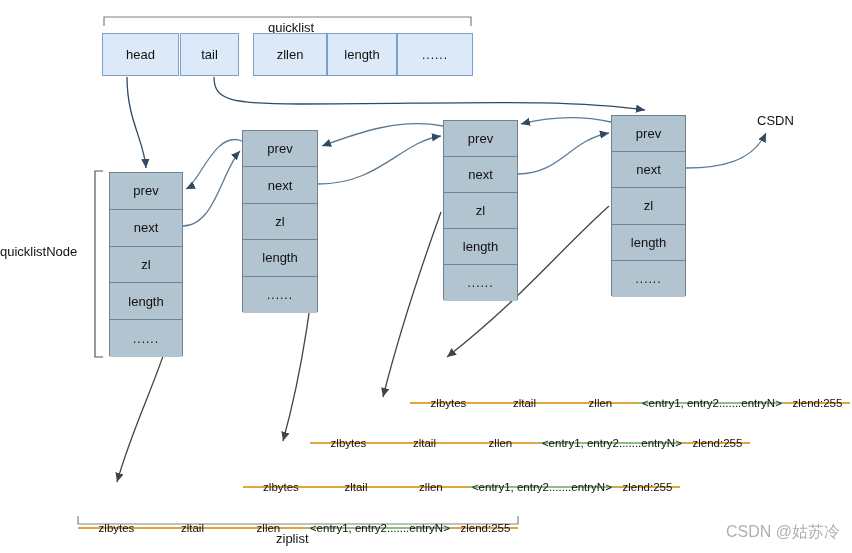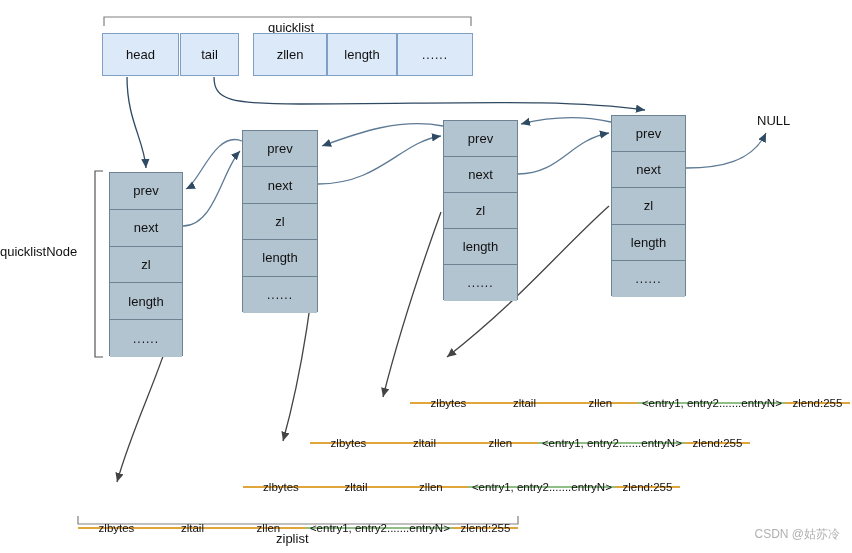--- a/index.html
+++ b/index.html
@@ -16,21 +16,21 @@
         display:flex;align-items:center;justify-content:center;
         font-size:13px;color:#101010;}
   .cell.last{border-bottom:none;}
   .zrow{position:absolute;height:27px;box-sizing:border-box;display:flex;}
   .zcell{box-sizing:border-box;background:#fce2c4;border:1px solid #e0a63c;
          border-right:none;display:flex;align-items:center;justify-content:center;
          font-size:11.5px;color:#111;margin-top:41px;}
   .zcell.green{background:#d4e8d0;border-color:#8fbf85;}
   .zcell.endcap{border-right:1px solid #e0a63c;}
   .dots{letter-spacing:1px;font-size:12px;}
-  .watermark{position:absolute;right:12px;bottom:10px;font-size:12px;color:#b0b0b0;}
+  .watermark{position:absolute;right:12px;bottom:10px;font-size:16px;color:#b0b0b0;}
   svg{position:absolute;left:0;top:0;pointer-events:none;}
 </style>
 </head>
 <body>
 
 <div id="diagram">
 
   <svg width="852" height="553">
     <defs>
       <marker id="arw" markerWidth="9" markerHeight="9" refX="7" refY="3.2" orient="auto" markerUnits="strokeWidth">
@@ -70,21 +70,21 @@
     <path d="M441,212 C420,270 400,330 383,397" fill="none" stroke="#444" stroke-width="1.3" marker-end="url(#arwg)"></path>
 
     <path d="M316,214 C318,280 300,380 283,441" fill="none" stroke="#444" stroke-width="1.3" marker-end="url(#arwg)"></path>
 
     <path d="M181,258 C186,330 140,400 117,482" fill="none" stroke="#444" stroke-width="1.3" marker-end="url(#arwg)"></path>
   </svg>
 
   <div class="lbl" style="left:268px;top:20px;">quicklist</div>
   <div class="lbl" style="left:0;top:244px;">quicklistNode</div>
   <div class="lbl" style="left:276px;top:531px;">ziplist</div>
-  <div class="lbl" style="left:757px;top:113px;">NULL</div>
+  <div class="lbl" style="left:757px;top:113px;">CSDN</div>
 
   <div id="quicklist-struct">
       <div class="qbox" style="left: 102px; width: 77px;">head</div>
       <div class="qbox" style="left: 180px; width: 59px;">tail</div>
       <div class="qbox" style="left: 253px; width: 74px;">zllen</div>
       <div class="qbox" style="left: 327px; width: 70px;">length</div>
       <div class="qbox dots" style="left: 397px; width: 76px;">......</div>
     </div>
 
   <div id="node-group">

